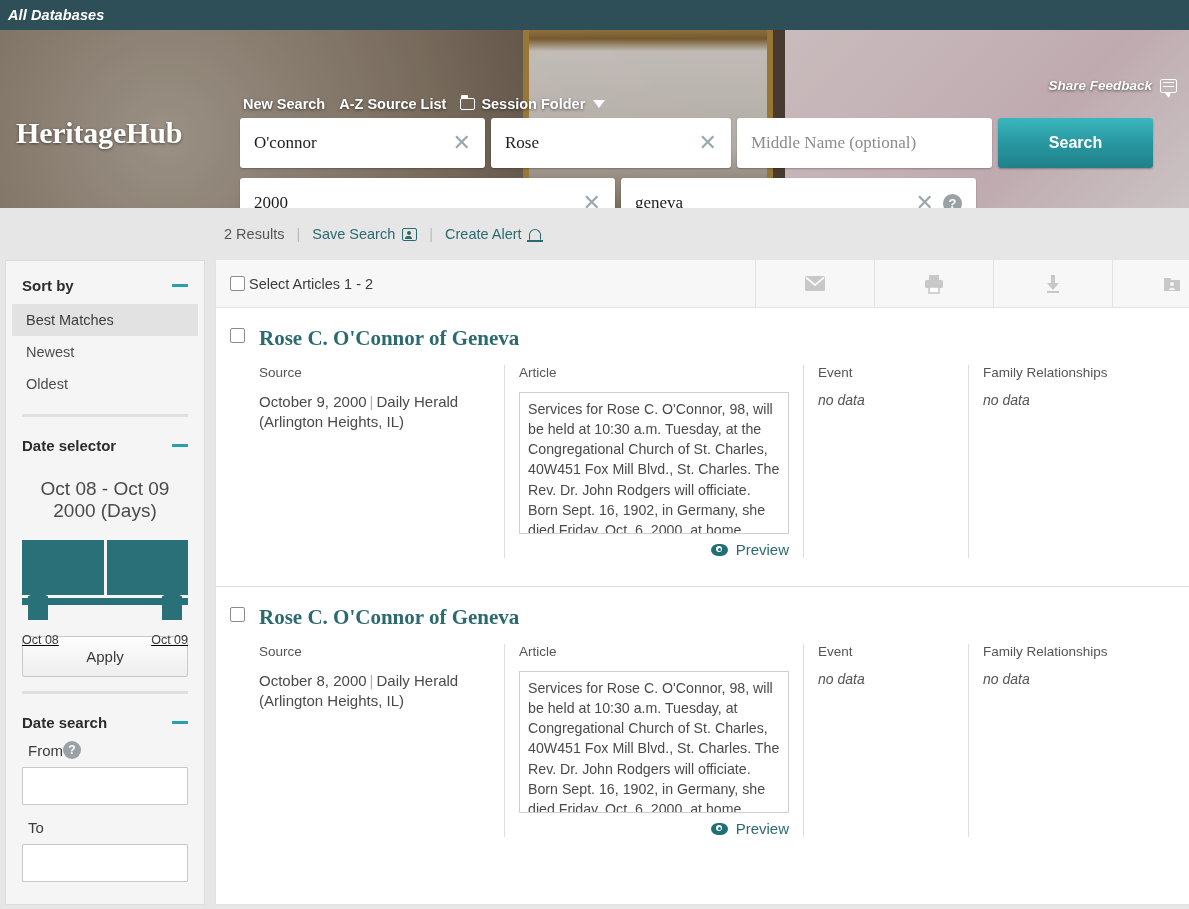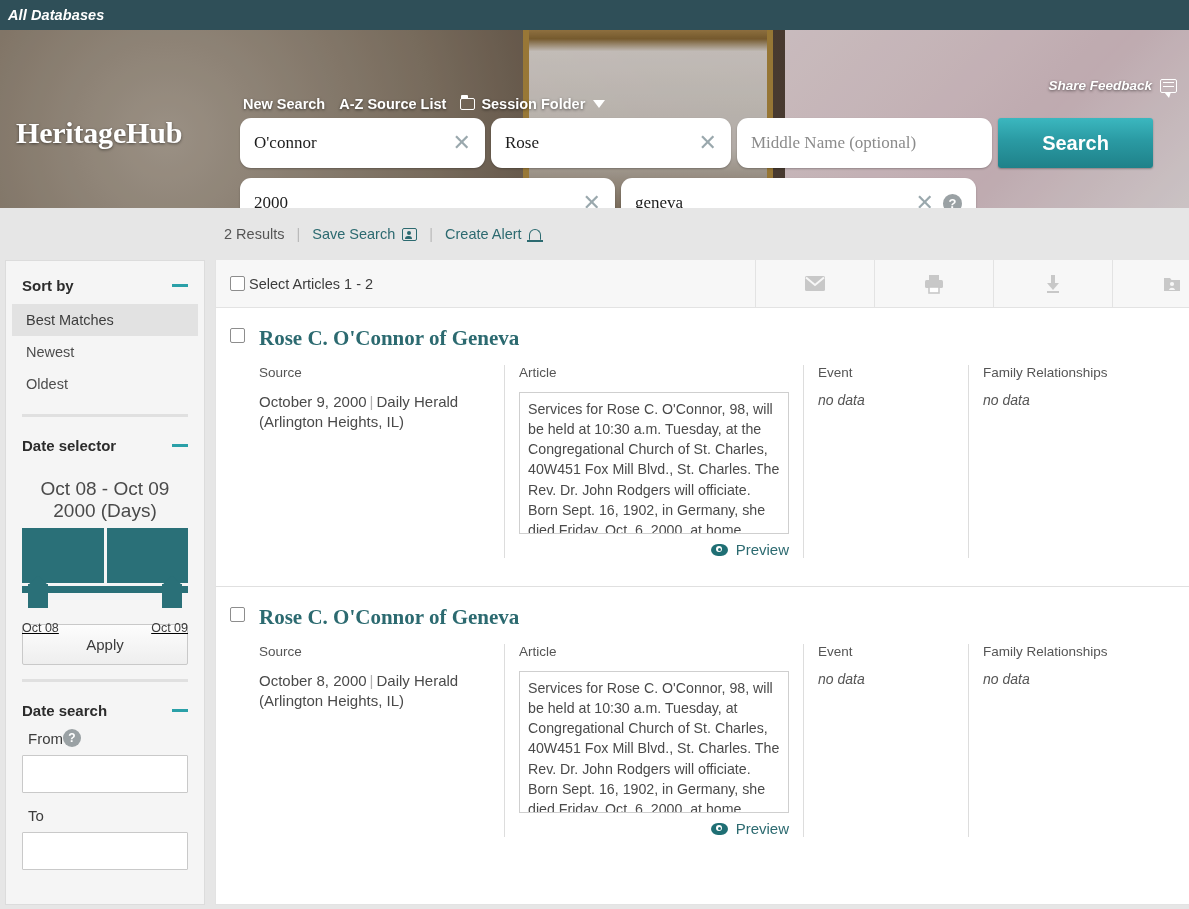--- a/index.html
+++ b/index.html
@@ -113,21 +113,21 @@
   .feedback-ico i {
     position:absolute; left:2px; top:2px; right:2px; height:1.6px; background:#fff;
     box-shadow: 0 4px 0 #fff;
   }
 
   .search-row { position:absolute; display:flex; gap: 6px; }
   .row1 { left: 240px; top: 88px; }
   .row2 { left: 240px; top: 148px; }
 
   .sfield {
-    background:#fff; height:50px; border-radius:11px;
+    background:#fff; height:50px; border-radius:3px;
     display:flex; align-items:center; padding: 0 14px;
     font-family: "Liberation Serif", serif;
     font-size: 17px; color:#1b1b1b;
     box-shadow: 0 1px 2px rgba(0,0,0,.25);
   }
   .sfield .val { flex: 1; }
   .sfield .ph { flex:1; color:#8b8b8b; }
   .w-last { width: 245px; }
   .w-first { width: 240px; }
   .w-mid   { width: 255px; }
@@ -141,21 +141,21 @@
   .qmark {
     margin-left: 9px; width:19px;height:19px;border-radius:50%;
     background:#9aa1a4; color:#fff; font-size:13px; font-weight:bold;
     display:flex;align-items:center;justify-content:center;
     font-family:"Liberation Sans", sans-serif;
     cursor: pointer;
   }
   .btn-search {
     width:155px; height:50px; border-radius:3px;
     background: linear-gradient(180deg,#3bb7bf 0%, #2a9aa3 45%, #1f8189 100%);
-    color:#fff; font-size:20px; font-weight:bold;
+    color:#fff; font-size:16px; font-weight:bold;
     display:flex;align-items:center;justify-content:center;
     cursor:pointer;
     box-shadow: 0 1px 2px rgba(0,0,0,.3);
   }
 
   
   .meta-strip {
     height: 52px;
     display:flex; align-items:center;
     padding-left: 224px;
@@ -198,21 +198,21 @@
   .side-opt {
     font-size:14.5px; color:#4d4d4d;
     padding: 8px 14px; margin: 0 -10px;
     cursor:pointer;
   }
   .side-opt.active { background:#e2e2e2; color:#3d3d3d; }
   .side-div { height:3px; background:#e0e0e0; margin: 14px 0 4px 0; }
 
   .range-label { font-size:19px; color:#4a4a4a; text-align:center; padding: 14px 0 6px; }
 
-  .hist { position: relative; height: 78px; text-decoration: underline; }
+  .hist { margin-top: 12px; position: relative; height: 78px; text-decoration: underline; }
   .hist-bars { display:flex; gap:3px; height: 55px; }
   .hist-bars div { flex:1; background:#2a7078; }
   .hist-track { height: 7px; background:#2a7078; margin-top:3px; }
   .handle {
     position:absolute; bottom: -2px; width: 20px; height: 24px;
     background:#2a7078;
   }
   .handle:before {
     content:""; position:absolute; left:0; top:-8px;
     width:0;height:0;border-left:10px solid transparent;border-right:10px solid transparent;

